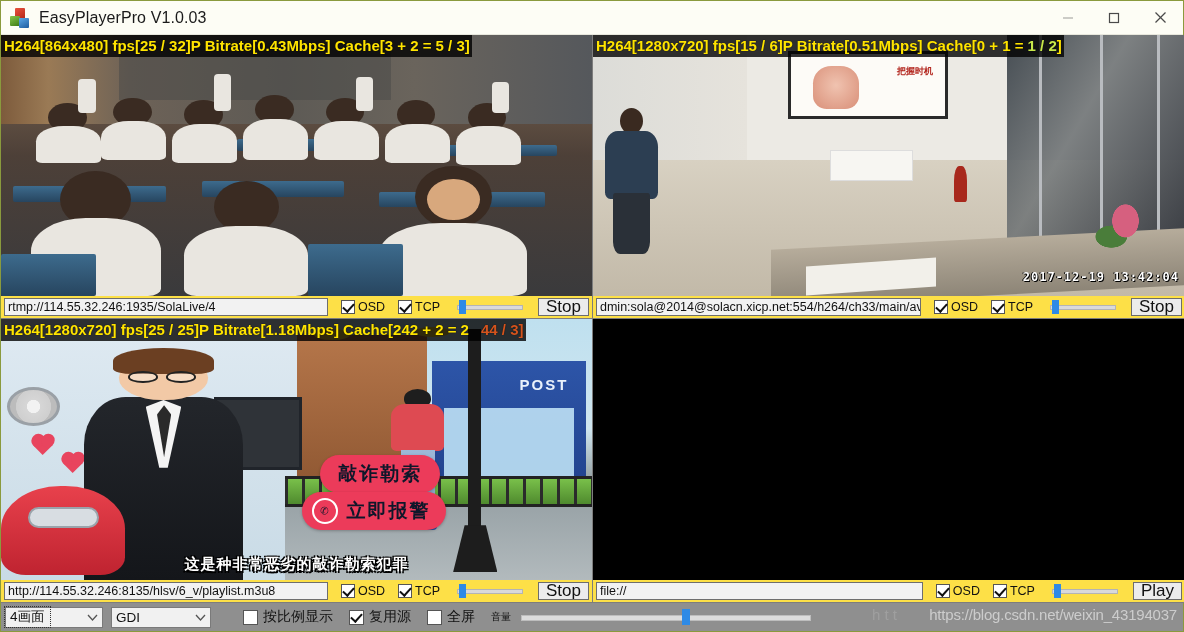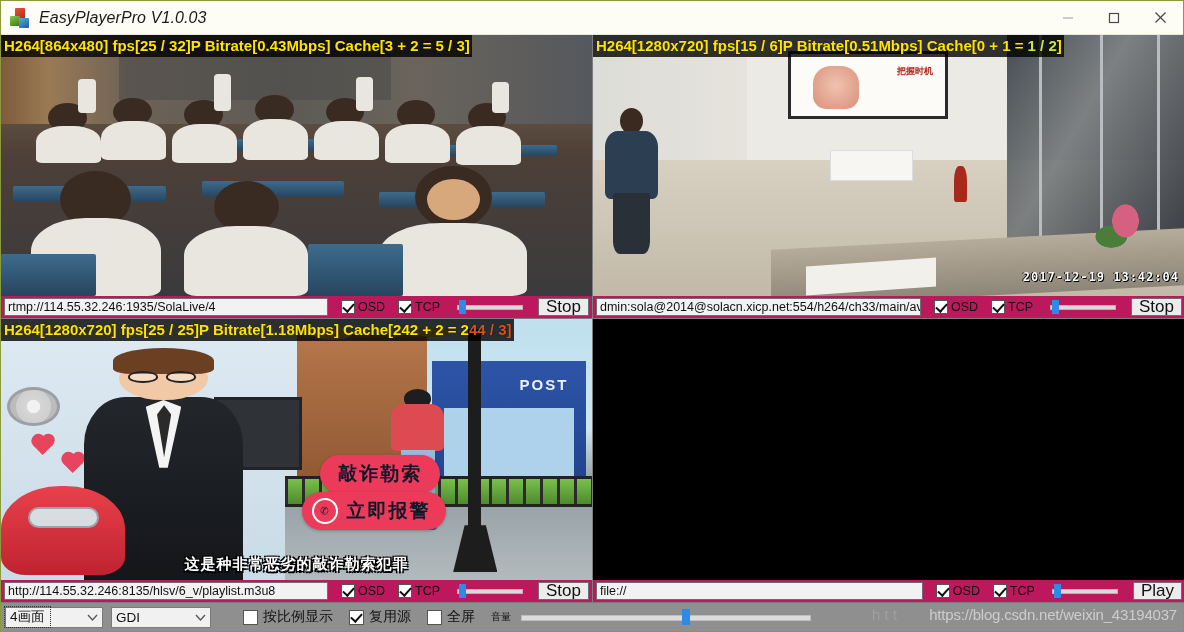--- a/index.html
+++ b/index.html
@@ -15,21 +15,20 @@
     background: #fdfdf5;
     position: relative;
   }
 
   
   #titlebar {
     height: 34px; min-height: 34px;
     display: flex; align-items: center;
     background: #fdfdf5;
     border-bottom: 1px solid #e8e8dd;
-    font-style: italic;
   }
   #app-icon {
     width: 20px; height: 20px; margin-left: 9px; margin-right: 9px;
     position: relative; flex: 0 0 auto;
   }
   #app-icon .blk { position: absolute; border-radius: 1px; }
   #app-icon .b1 { width: 10px; height: 11px; left: 5px; top: 0px;  background: linear-gradient(150deg,#e8523d,#b32718); }
   #app-icon .b2 { width: 10px; height: 10px; left: 0px; top: 8px;  background: linear-gradient(150deg,#87c74a,#3d7a14); }
   #app-icon .b3 { width: 10px; height: 10px; left: 9px; top: 10px; background: linear-gradient(150deg,#5aa8e8,#1d5c9e); }
   #title-text {
@@ -69,27 +68,27 @@
     position: absolute; left: 0; top: 0; z-index: 5;
     font-family: "Liberation Sans", sans-serif;
     font-size: 15px; font-weight: 700;
     line-height: 20px; white-space: nowrap;
     color: #ffe400; background: rgba(0,0,0,0.80);
     padding: 1px 2px 1px 3px;
     text-shadow: 0 0 1px rgba(0,0,0,.9);
   }
   .osd .accent-y { color: #ffe400; }
   .osd .accent-g { color: #c8e84a; }
-  .osd .accent-r { color: #d4541e; background: transparent; }
+  .osd .accent-r { color: #d4541e; background: transparent; padding-left: 12px; }
 
   
   .ctrlbar {
     height: 20px; min-height: 22px;
     display: flex; align-items: center;
-    background: #be185d;
+    background: #fde047;
     padding: 0 3px;
     gap: 8px;
   }
   .urlinput {
     flex: 1 1 auto; min-width: 0; height: 18px;
     background: #f2f2f2; border: 1px solid #6e6e6e;
     font-size: 12.5px; color: #111;
     padding: 0 3px; line-height: 16px;
     white-space: nowrap; overflow: hidden;
     display: flex; align-items: center;

